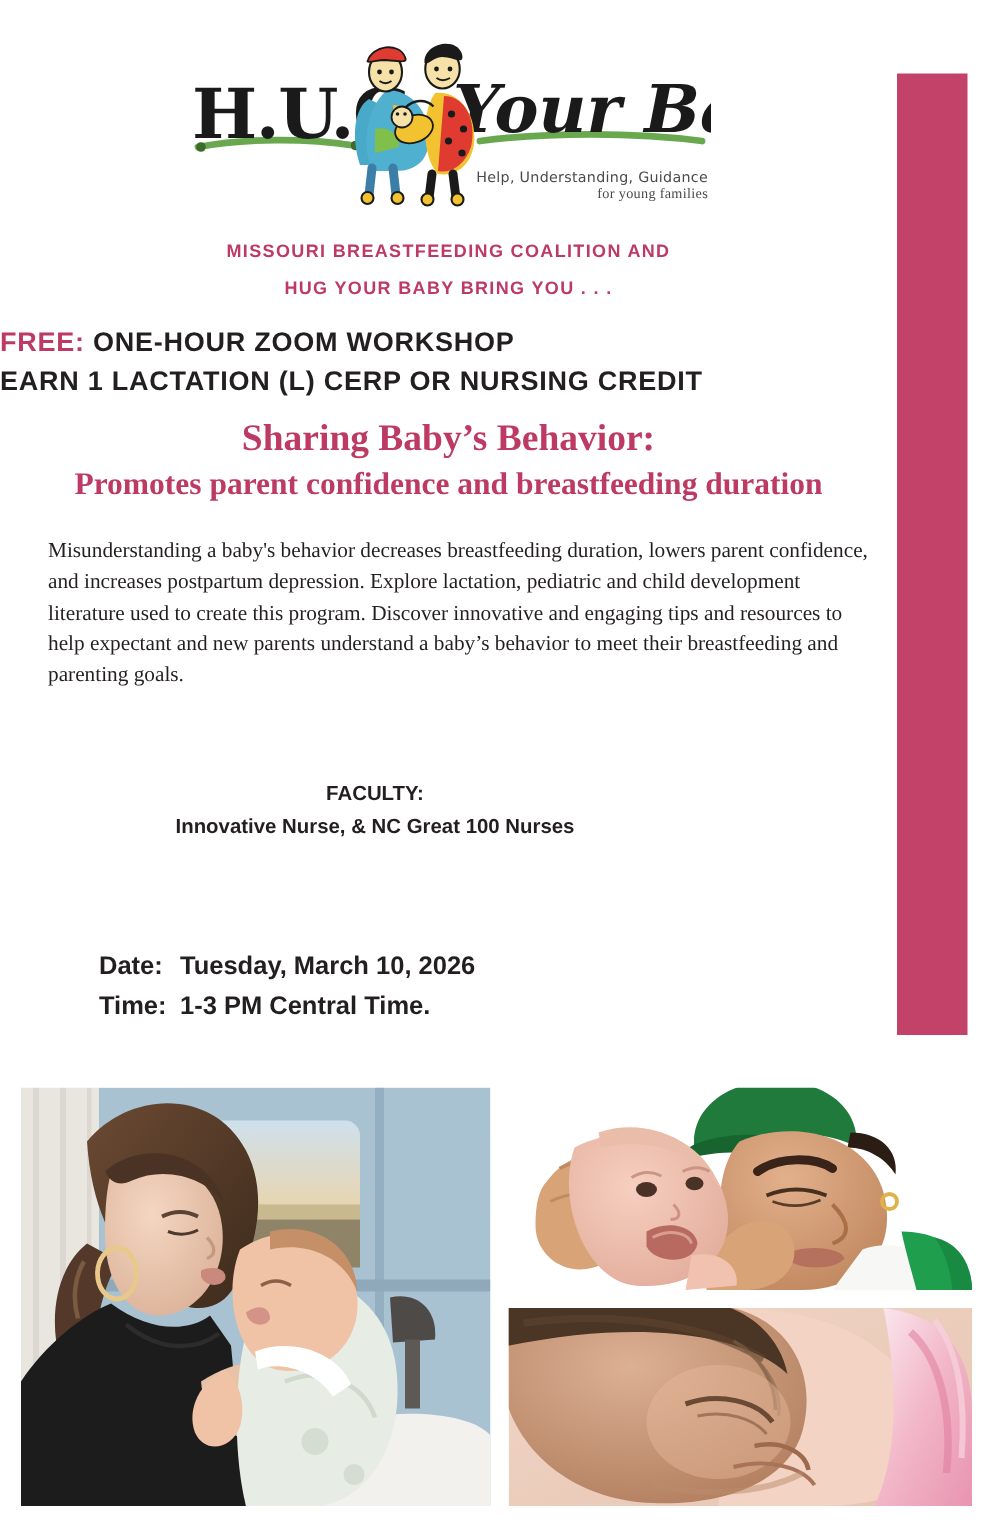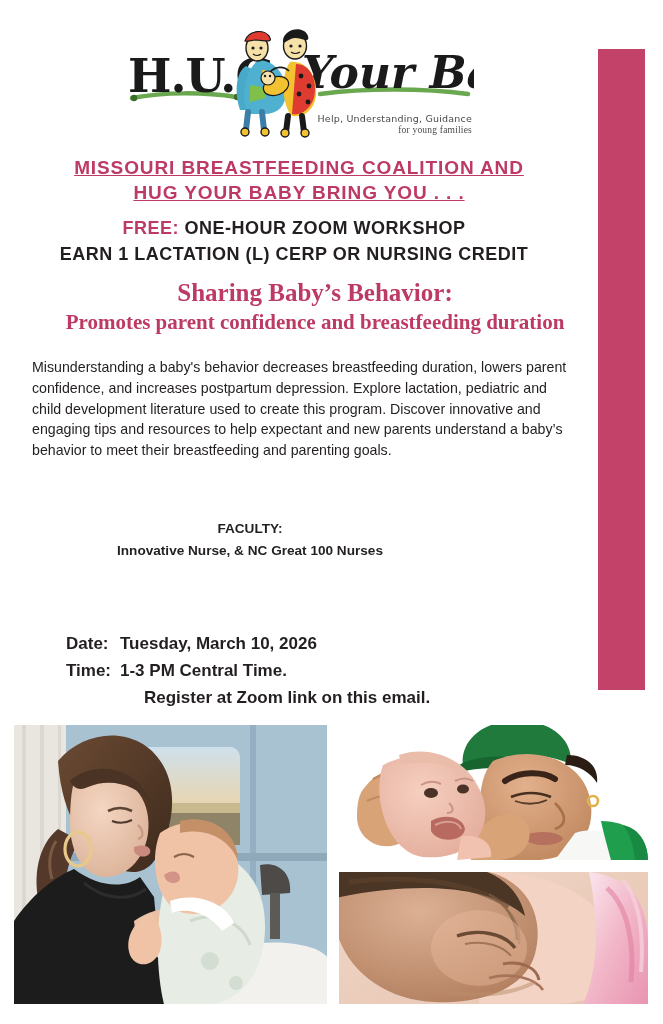--- a/index.html
+++ b/index.html
@@ -61,45 +61,43 @@
   .hdr {
     position: absolute;
     left: 0;
     top: 155px;
     width: 598px;
     text-align: center;
   }
   .hdr-line {
     color: #bd3a64;
     font-weight: bold;
-    font-size: 19px;
+    font-size: 12px;
     line-height: 25px;
     letter-spacing: .9px;
-    text-decoration: underline;
   }
   .sub {
     position: absolute;
     left: 0;
     top: 215px;
     width: 588px;
-    text-align: center;
   }
   .sub-line {
     font-size: 18px;
     line-height: 26px;
     font-weight: bold;
     letter-spacing: .5px;
     color: #231f20;
   }
   .sub-line .free { color: #bd3a64; }
 
   
   .title-wrap {
     position: absolute;
-    left: 16px;
+    left: 0;
     top: 278px;
     width: 598px;
     text-align: center;
     color: #bd3a64;
     font-family: "Liberation Serif", serif;
   }
   .title-main {
     font-size: 25px;
     line-height: 30px;
     font-weight: bold;
@@ -109,21 +107,21 @@
     line-height: 28px;
     font-weight: bold;
   }
 
   
   .body-p {
     position: absolute;
     left: 32px;
     top: 357px;
     width: 548px;
-    font-family: Liberation Sans, sans-serif;
+    font-family: Liberation Serif, serif;
     font-size: 14.2px;
     line-height: 20.8px;
     color: #231f20;
     text-align: left;
   }
 
   
   .faculty {
     position: absolute;
     left: 0;
@@ -262,21 +260,20 @@
 <div class="body-p">Misunderstanding a baby's behavior decreases breastfeeding duration, lowers parent confidence, and increases postpartum depression. Explore lactation, pediatric and child development literature used to create this program. Discover innovative and engaging tips and resources to help expectant and new parents understand a baby’s behavior to meet their breastfeeding and parenting goals.</div>
 
 <div class="faculty">
   <div>FACULTY:</div>
   <div>Innovative Nurse, &amp; NC Great 100 Nurses</div>
 </div>
 
 <div class="datetime">
   <div class="dt-row"><span class="dt-label">Date:</span><span>Tuesday, March 10, 2026</span></div>
   <div class="dt-row"><span class="dt-label">Time:</span><span>1-3 PM Central Time.</span></div>
-  <span class="register">Register at Zoom link on this email.</span>
 </div>
 
 <div class="photo" id="photo-mother">
   <svg class="ph-inner" viewBox="0 0 313 279" preserveAspectRatio="none" xmlns="http://www.w3.org/2000/svg">
     <defs>
       <linearGradient id="vanBg" x1="0" y1="0" x2="1" y2="1">
         <stop offset="0" stop-color="#dfe6ea"></stop>
         <stop offset="0.45" stop-color="#b9cbd8"></stop>
         <stop offset="1" stop-color="#9fb6c6"></stop>
       </linearGradient>

